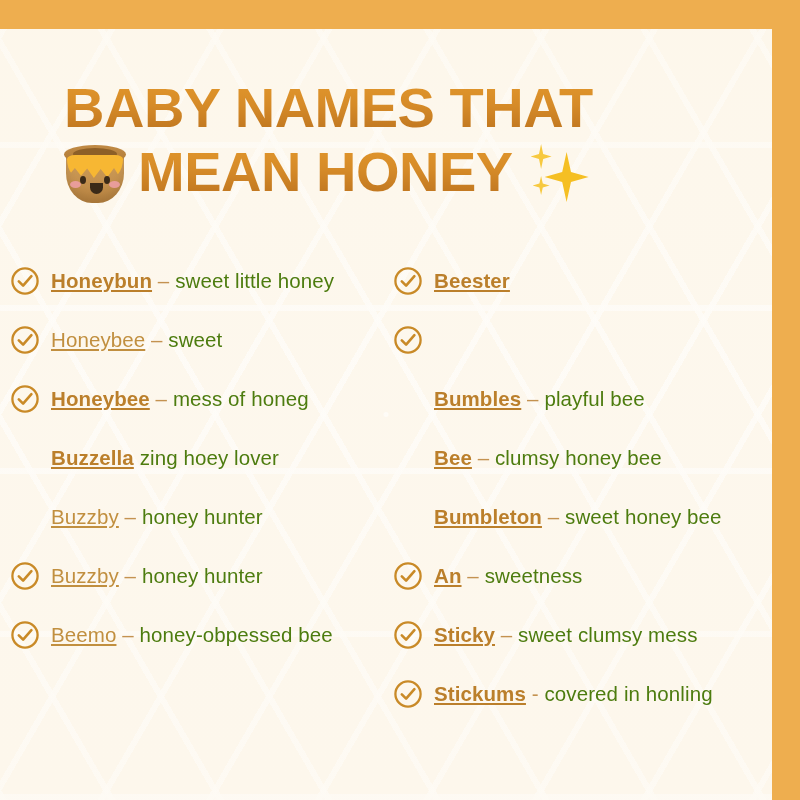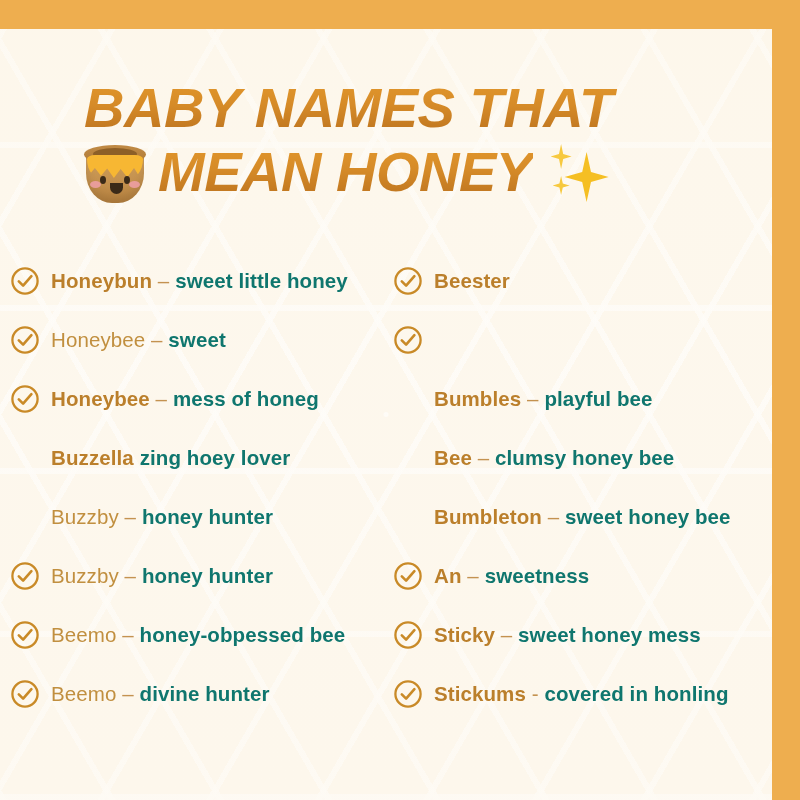--- a/index.html
+++ b/index.html
@@ -46,22 +46,21 @@
       linear-gradient(180deg, rgba(253,247,235,0.55) 0%, rgba(253,248,238,0.35) 45%, rgba(253,247,236,0.55) 100%);
   }
 
   #content {
     position:absolute; inset:0;
     padding:0;
   }
 
   
   #headline {
-    padding:48px 26px 0 84px;
-    font-style:italic;
+    padding:48px 26px 0 64px;
   }
   .title-line {
     font-family:"Liberation Sans", sans-serif;
     font-weight:bold;
     font-size:56px;
     line-height:62px;
     letter-spacing:-0.5px;
     white-space:nowrap;
     background:linear-gradient(180deg,#e3982c 0%, #d68b28 45%, #b9701e 100%);
     -webkit-background-clip:text;
@@ -176,25 +175,25 @@
   }
   .check.blank { visibility:hidden; }
   .check svg { display:block; }
 
   .entry {
     font-size:20.5px;
     line-height:24px;
     color:#c08e3c;
     letter-spacing:0.1px;
   }
-  .entry .name  { font-weight:bold; color:#bb7f2b; }
+  .entry .name  { font-weight:bold; color:#bb7f2b;text-decoration:underline; }
   .entry .name.normal { font-weight:normal; color:#c18f3f; }
   .entry .name.semi   { font-weight:bold; color:#bd842f; }
   .entry .dash  { color:#c49250; }
-  .entry .meaning { color:#0f766e; font-weight:bold; }
+  .entry .meaning { color:#4d7c0f; font-weight:normal; }
 </style>
 </head>
 <body>
 
 <div id="poster">
   <div id="card">
     <div id="honeycomb"></div>
     <div id="wash"></div>
 
     <div id="content">
@@ -281,29 +280,20 @@
             </div>
             <div class="row">
               <span class="check">
                 <svg width="30" height="30" viewBox="0 0 30 30">
                   <circle cx="15" cy="15" r="12.6" fill="none" stroke="#c98a27" stroke-width="2.3"></circle>
                   <path d="M8.8 15.3 L13.1 19.6 L21.4 10.2" fill="none" stroke="#c98a27" stroke-width="2.6" stroke-linecap="round" stroke-linejoin="round"></path>
                 </svg>
               </span>
               <span class="entry"><span class="name normal">Beemo</span><span class="dash"> – </span><span class="meaning">honey-obpessed bee</span></span>
             </div>
-            <div class="row">
-              <span class="check">
-                <svg width="30" height="30" viewBox="0 0 30 30">
-                  <circle cx="15" cy="15" r="12.6" fill="none" stroke="#c98a27" stroke-width="2.3"></circle>
-                  <path d="M8.8 15.3 L13.1 19.6 L21.4 10.2" fill="none" stroke="#c98a27" stroke-width="2.6" stroke-linecap="round" stroke-linejoin="round"></path>
-                </svg>
-              </span>
-              <span class="entry"><span class="name normal">Beemo</span><span class="dash"> – </span><span class="meaning">divine hunter</span></span>
-            </div>
           </div>
         <div class="col right" id="col-right">
             <div class="row">
               <span class="check">
                 <svg width="30" height="30" viewBox="0 0 30 30">
                   <circle cx="15" cy="15" r="12.6" fill="none" stroke="#c98a27" stroke-width="2.3"></circle>
                   <path d="M8.8 15.3 L13.1 19.6 L21.4 10.2" fill="none" stroke="#c98a27" stroke-width="2.6" stroke-linecap="round" stroke-linejoin="round"></path>
                 </svg>
               </span>
               <span class="entry"><span class="name">Beester</span></span>
@@ -352,21 +342,21 @@
               </span>
               <span class="entry"><span class="name">An</span><span class="dash"> – </span><span class="meaning">sweetness</span></span>
             </div>
             <div class="row">
               <span class="check">
                 <svg width="30" height="30" viewBox="0 0 30 30">
                   <circle cx="15" cy="15" r="12.6" fill="none" stroke="#c98a27" stroke-width="2.3"></circle>
                   <path d="M8.8 15.3 L13.1 19.6 L21.4 10.2" fill="none" stroke="#c98a27" stroke-width="2.6" stroke-linecap="round" stroke-linejoin="round"></path>
                 </svg>
               </span>
-              <span class="entry"><span class="name">Sticky</span><span class="dash"> – </span><span class="meaning">sweet honey mess</span></span>
+              <span class="entry"><span class="name">Sticky</span><span class="dash"> – </span><span class="meaning">sweet clumsy mess</span></span>
             </div>
             <div class="row">
               <span class="check">
                 <svg width="30" height="30" viewBox="0 0 30 30">
                   <circle cx="15" cy="15" r="12.6" fill="none" stroke="#c98a27" stroke-width="2.3"></circle>
                   <path d="M8.8 15.3 L13.1 19.6 L21.4 10.2" fill="none" stroke="#c98a27" stroke-width="2.6" stroke-linecap="round" stroke-linejoin="round"></path>
                 </svg>
               </span>
               <span class="entry"><span class="name">Stickums</span><span class="dash"> - </span><span class="meaning">covered in honling</span></span>
             </div>

